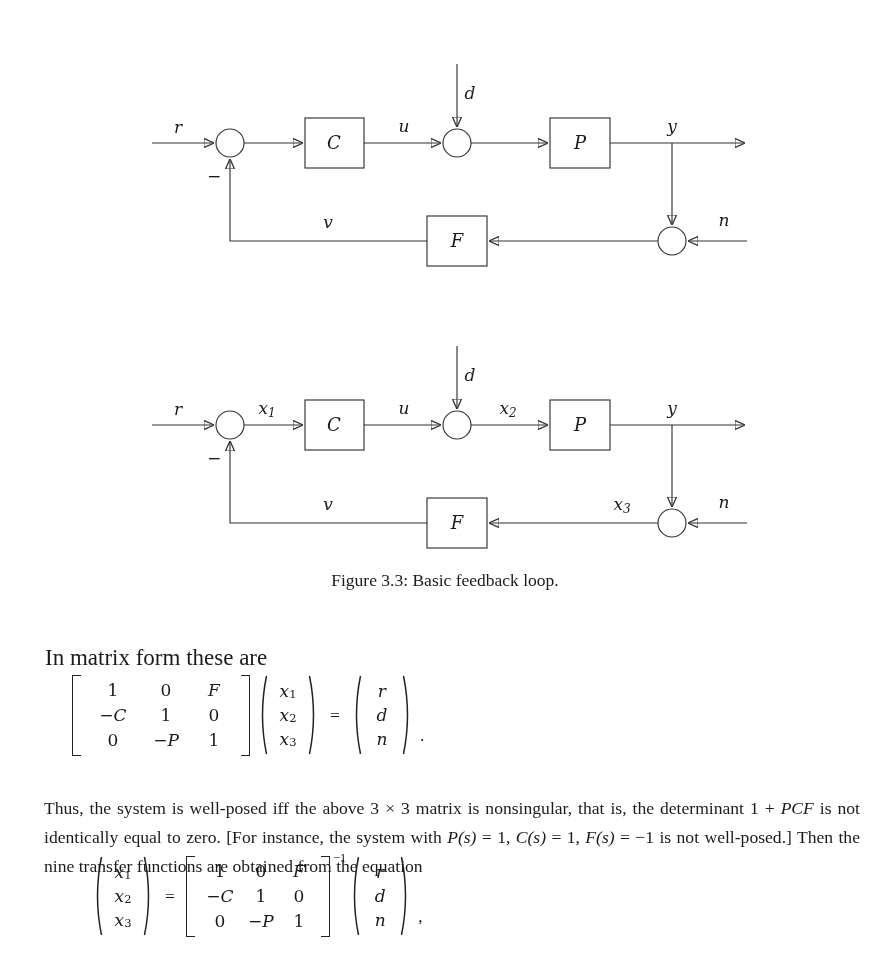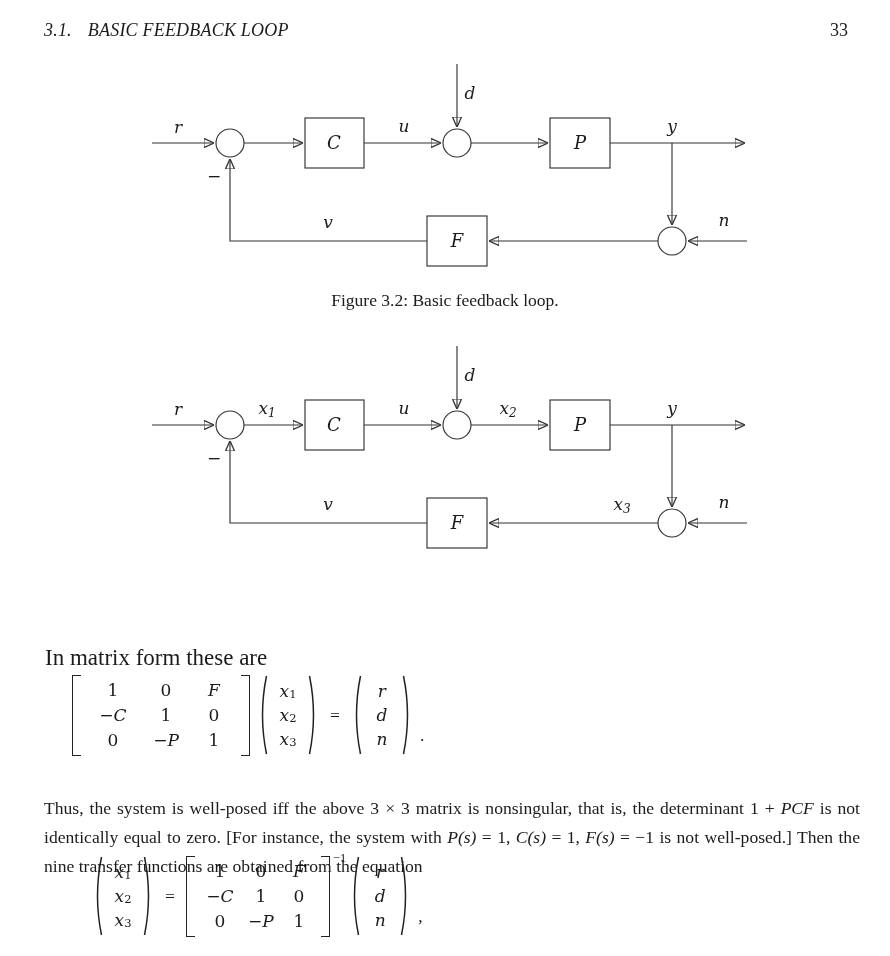--- a/index.html
+++ b/index.html
@@ -58,26 +58,20 @@
   #eq1 .pvec.lhsgap{margin-left:7px;}
 
   .para{position:absolute;left:44px;top:776px;width:816px;font-size:17.6px;
         line-height:29px;text-align:justify;}
 </style>
 </head>
 <body>
 
 <div class="page">
 
-  <div class="header">
-    <span class="left">
-      <span class="sec">3.1.</span><span>BASIC FEEDBACK LOOP</span>
-    </span>
-    <span>33</span>
-  </div>
 
   <svg id="fig32" class="diagram" viewBox="0 0 620 212">
     <defs>
       <marker id="m32" markerWidth="9" markerHeight="8" refX="8" refY="4" orient="auto">
         <path d="M0,0 L9,4 L0,8 Z" fill="#333" stroke="none"></path>
       </marker>
     </defs>
     <line x1="12" y1="83" x2="73" y2="83" marker-end="url(#m32)"></line>
     <circle cx="90" cy="83" r="14"></circle>
     <line x1="104" y1="83" x2="162" y2="83" marker-end="url(#m32)"></line>
@@ -98,21 +92,20 @@
     <text class="blk" x="317" y="187">F</text>
     <path d="M287 181 H90 V100" marker-end="url(#m32)"></path>
     <text x="38" y="73">r</text>
     <text x="264" y="72">u</text>
     <text x="330" y="39">d</text>
     <text x="532" y="72">y</text>
     <text x="188" y="168">v</text>
     <text x="584" y="166">n</text>
     <text x="74" y="122">−</text>
   </svg>
-  <div id="cap32" class="caption">Figure 3.2: Basic feedback loop.</div>
 
   <svg id="fig33" class="diagram" viewBox="0 0 620 212">
     <defs>
       <marker id="m33" markerWidth="9" markerHeight="8" refX="8" refY="4" orient="auto">
         <path d="M0,0 L9,4 L0,8 Z" fill="#333" stroke="none"></path>
       </marker>
     </defs>
     <line x1="12" y1="83" x2="73" y2="83" marker-end="url(#m33)"></line>
     <circle cx="90" cy="83" r="14"></circle>
     <line x1="104" y1="83" x2="162" y2="83" marker-end="url(#m33)"></line>
@@ -136,20 +129,21 @@
     <text x="127" y="72"><tspan>x</tspan><tspan class="sub" dy="3">1</tspan></text>
     <text x="264" y="72">u</text>
     <text x="330" y="39">d</text>
     <text x="368" y="72"><tspan>x</tspan><tspan class="sub" dy="3">2</tspan></text>
     <text x="532" y="72">y</text>
     <text x="188" y="168">v</text>
     <text x="482" y="168"><tspan>x</tspan><tspan class="sub" dy="3">3</tspan></text>
     <text x="584" y="166">n</text>
     <text x="74" y="122">−</text>
   </svg>
+  <div id="cap33" class="caption">Figure 3.3: Basic feedback loop.</div>
 
   <div class="intro">In matrix form these are</div>
 
   <div id="eq1" class="equation">
     <div class="bmatrix">
       <div class="sqb l"></div>
       <div class="matrix">
         <span class="mcell">1</span>
         <span class="mcell">0</span>
         <span class="mcell it">F</span>

